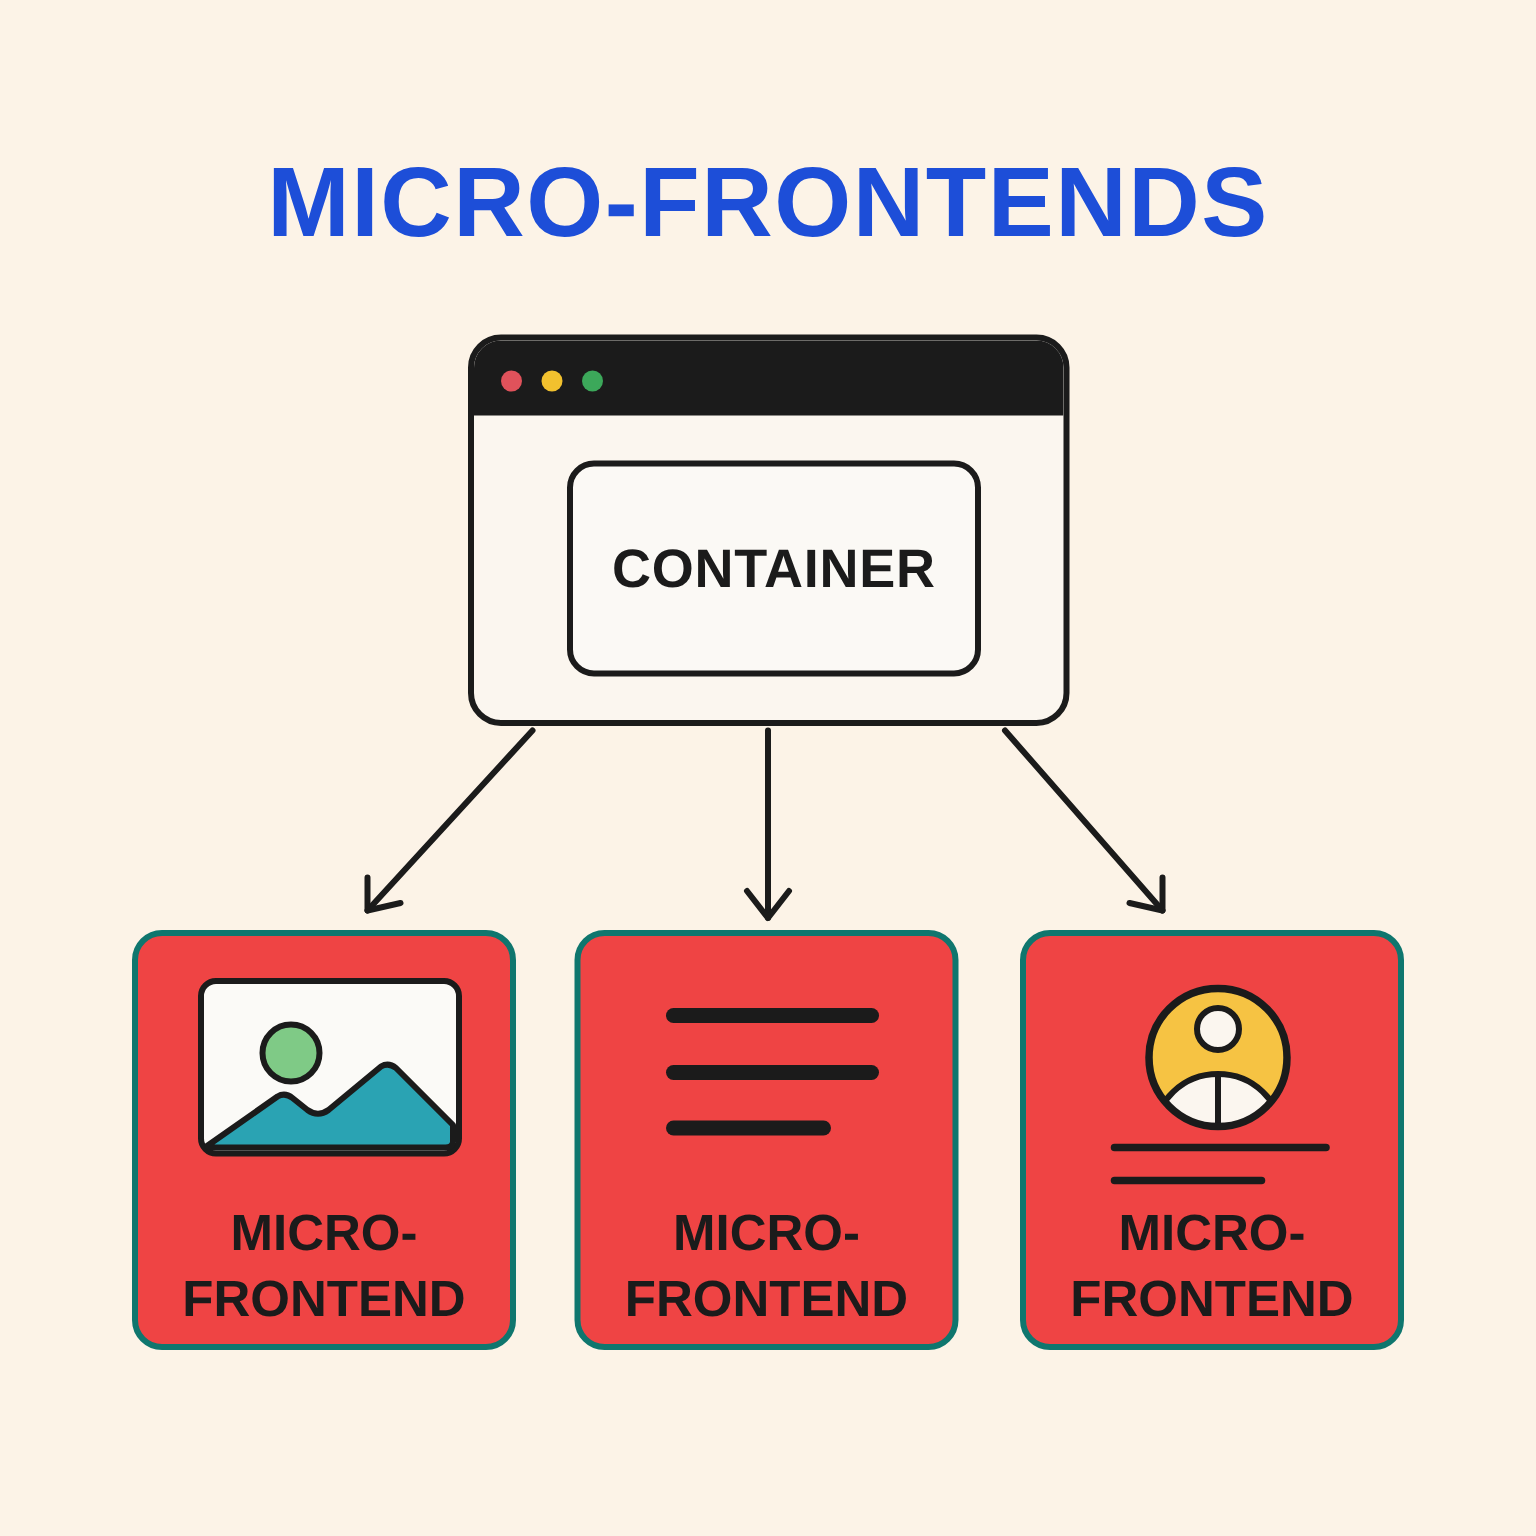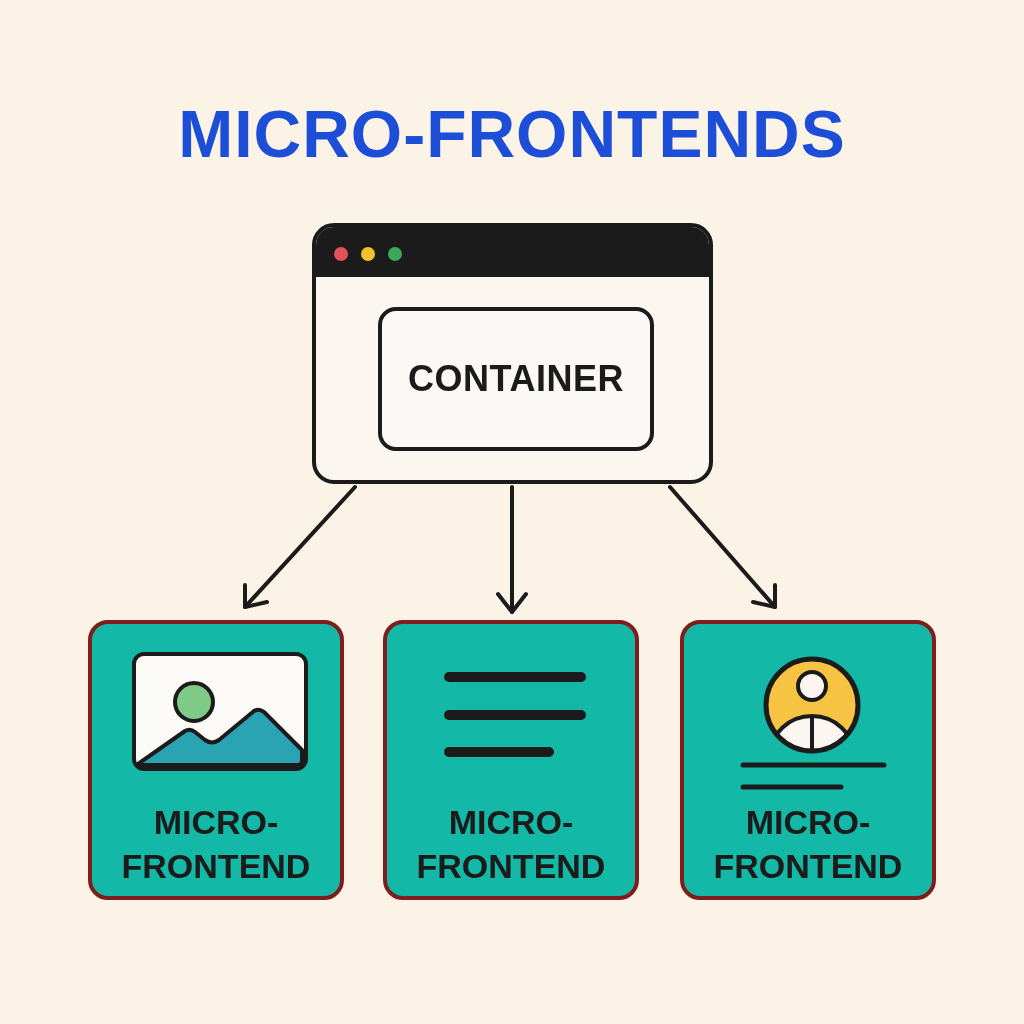--- a/index.html
+++ b/index.html
@@ -9,22 +9,22 @@
            font-size:66px; font-weight:bold; letter-spacing:1px; color:#1d4ed8; }
   .window { position:absolute; left:312px; top:223px; width:401px; height:261px;
             border:4px solid #1b1b1b; border-radius:22px; background:#fbf6ef; box-sizing:border-box; overflow:hidden;padding-left:47px; }
   .titlebar { position:absolute; left:0; top:0; right:0; height:50px; background:#1b1b1b; }
   .dot { position:absolute; top:20px; width:14px; height:14px; border-radius:50%; }
   .inner { position:absolute; left:62px; top:80px; width:276px; height:144px;
            border:4px solid #1b1b1b; border-radius:18px; box-sizing:border-box; background:#fbf9f5;
            display:flex; align-items:center; justify-content:center; }
   .inner span { font-size:36px; font-weight:bold; letter-spacing:0.5px; }
   svg.arrows { position:absolute; left:0; top:0; }
-  .card { position:absolute; top:620px; width:256px; height:280px; border:4px solid #7f1d1d;
-          border-radius:20px; box-sizing:border-box; background:#14b8a6; }
+  .card { position:absolute; top:620px; width:256px; height:280px; border:4px solid #0f766e;
+          border-radius:20px; box-sizing:border-box; background:#ef4444; }
   .card .label { position:absolute; left:0; right:0; top:176px; text-align:center;
                  font-size:34px; font-weight:bold; line-height:44px; }
   .card svg { position:absolute; left:0; top:0; }
 </style>
 </head>
 <body>
 
 <div class="title">MICRO-FRONTENDS</div>
 
 <div class="window">

